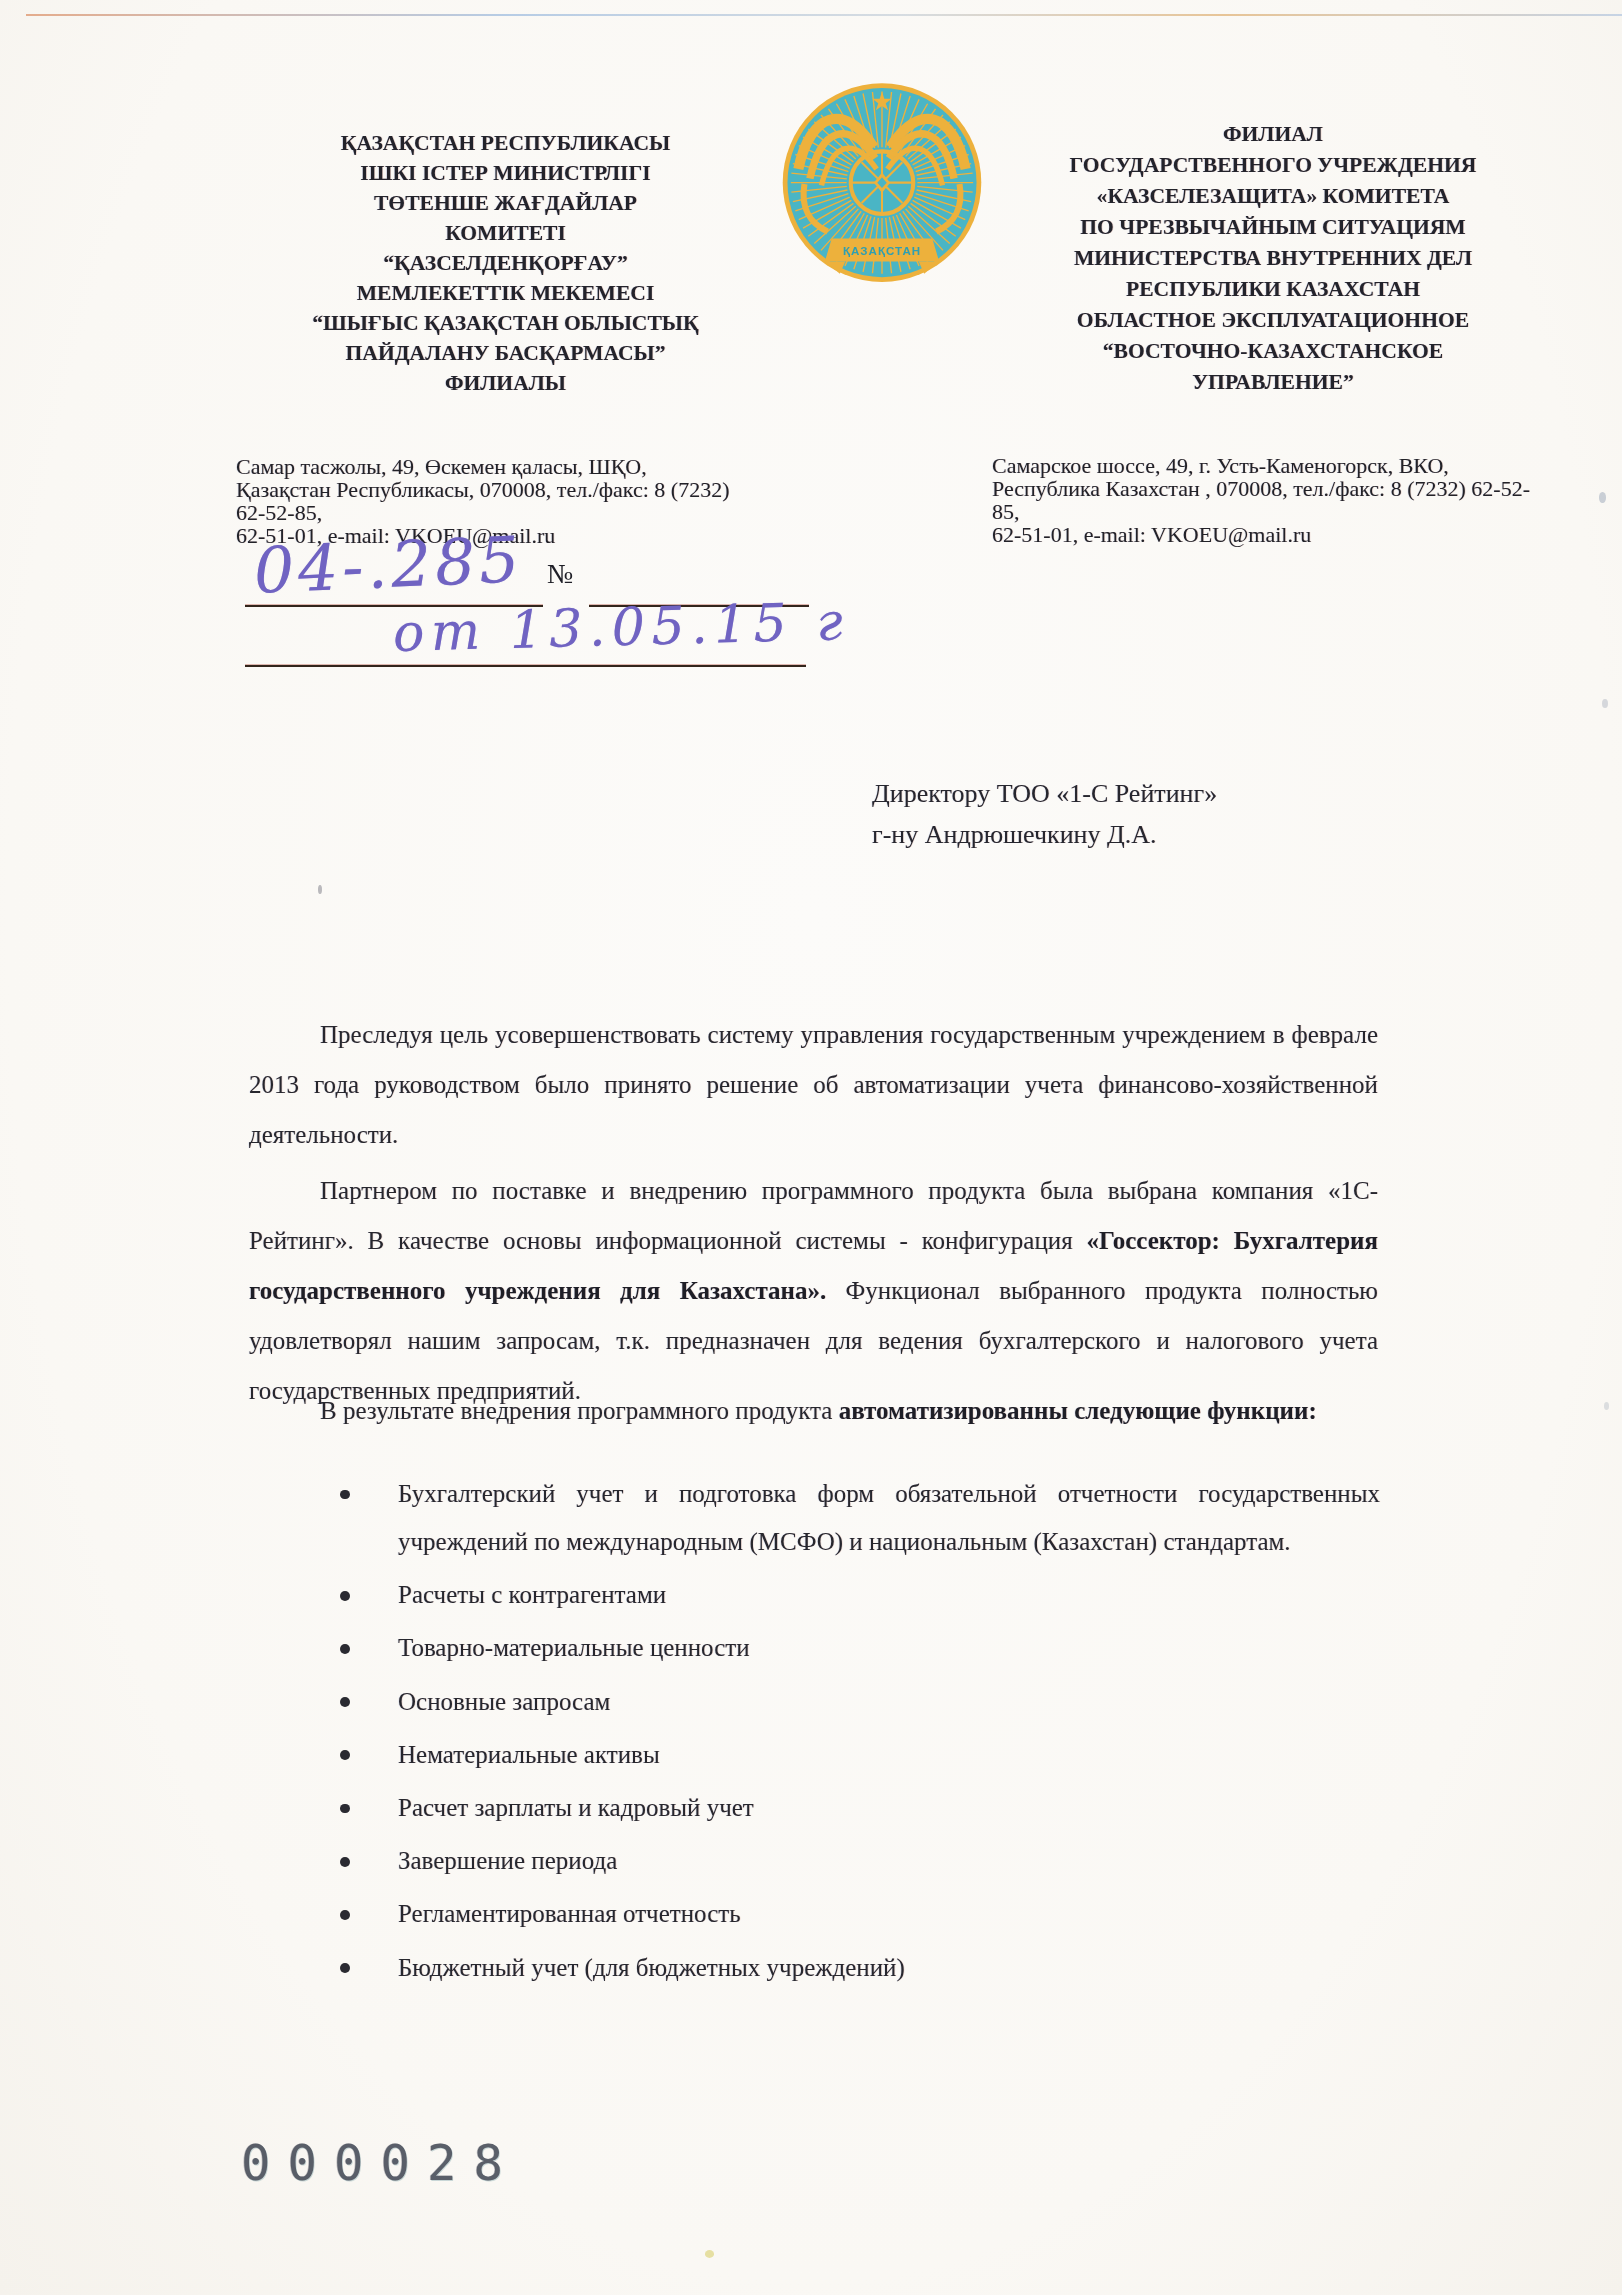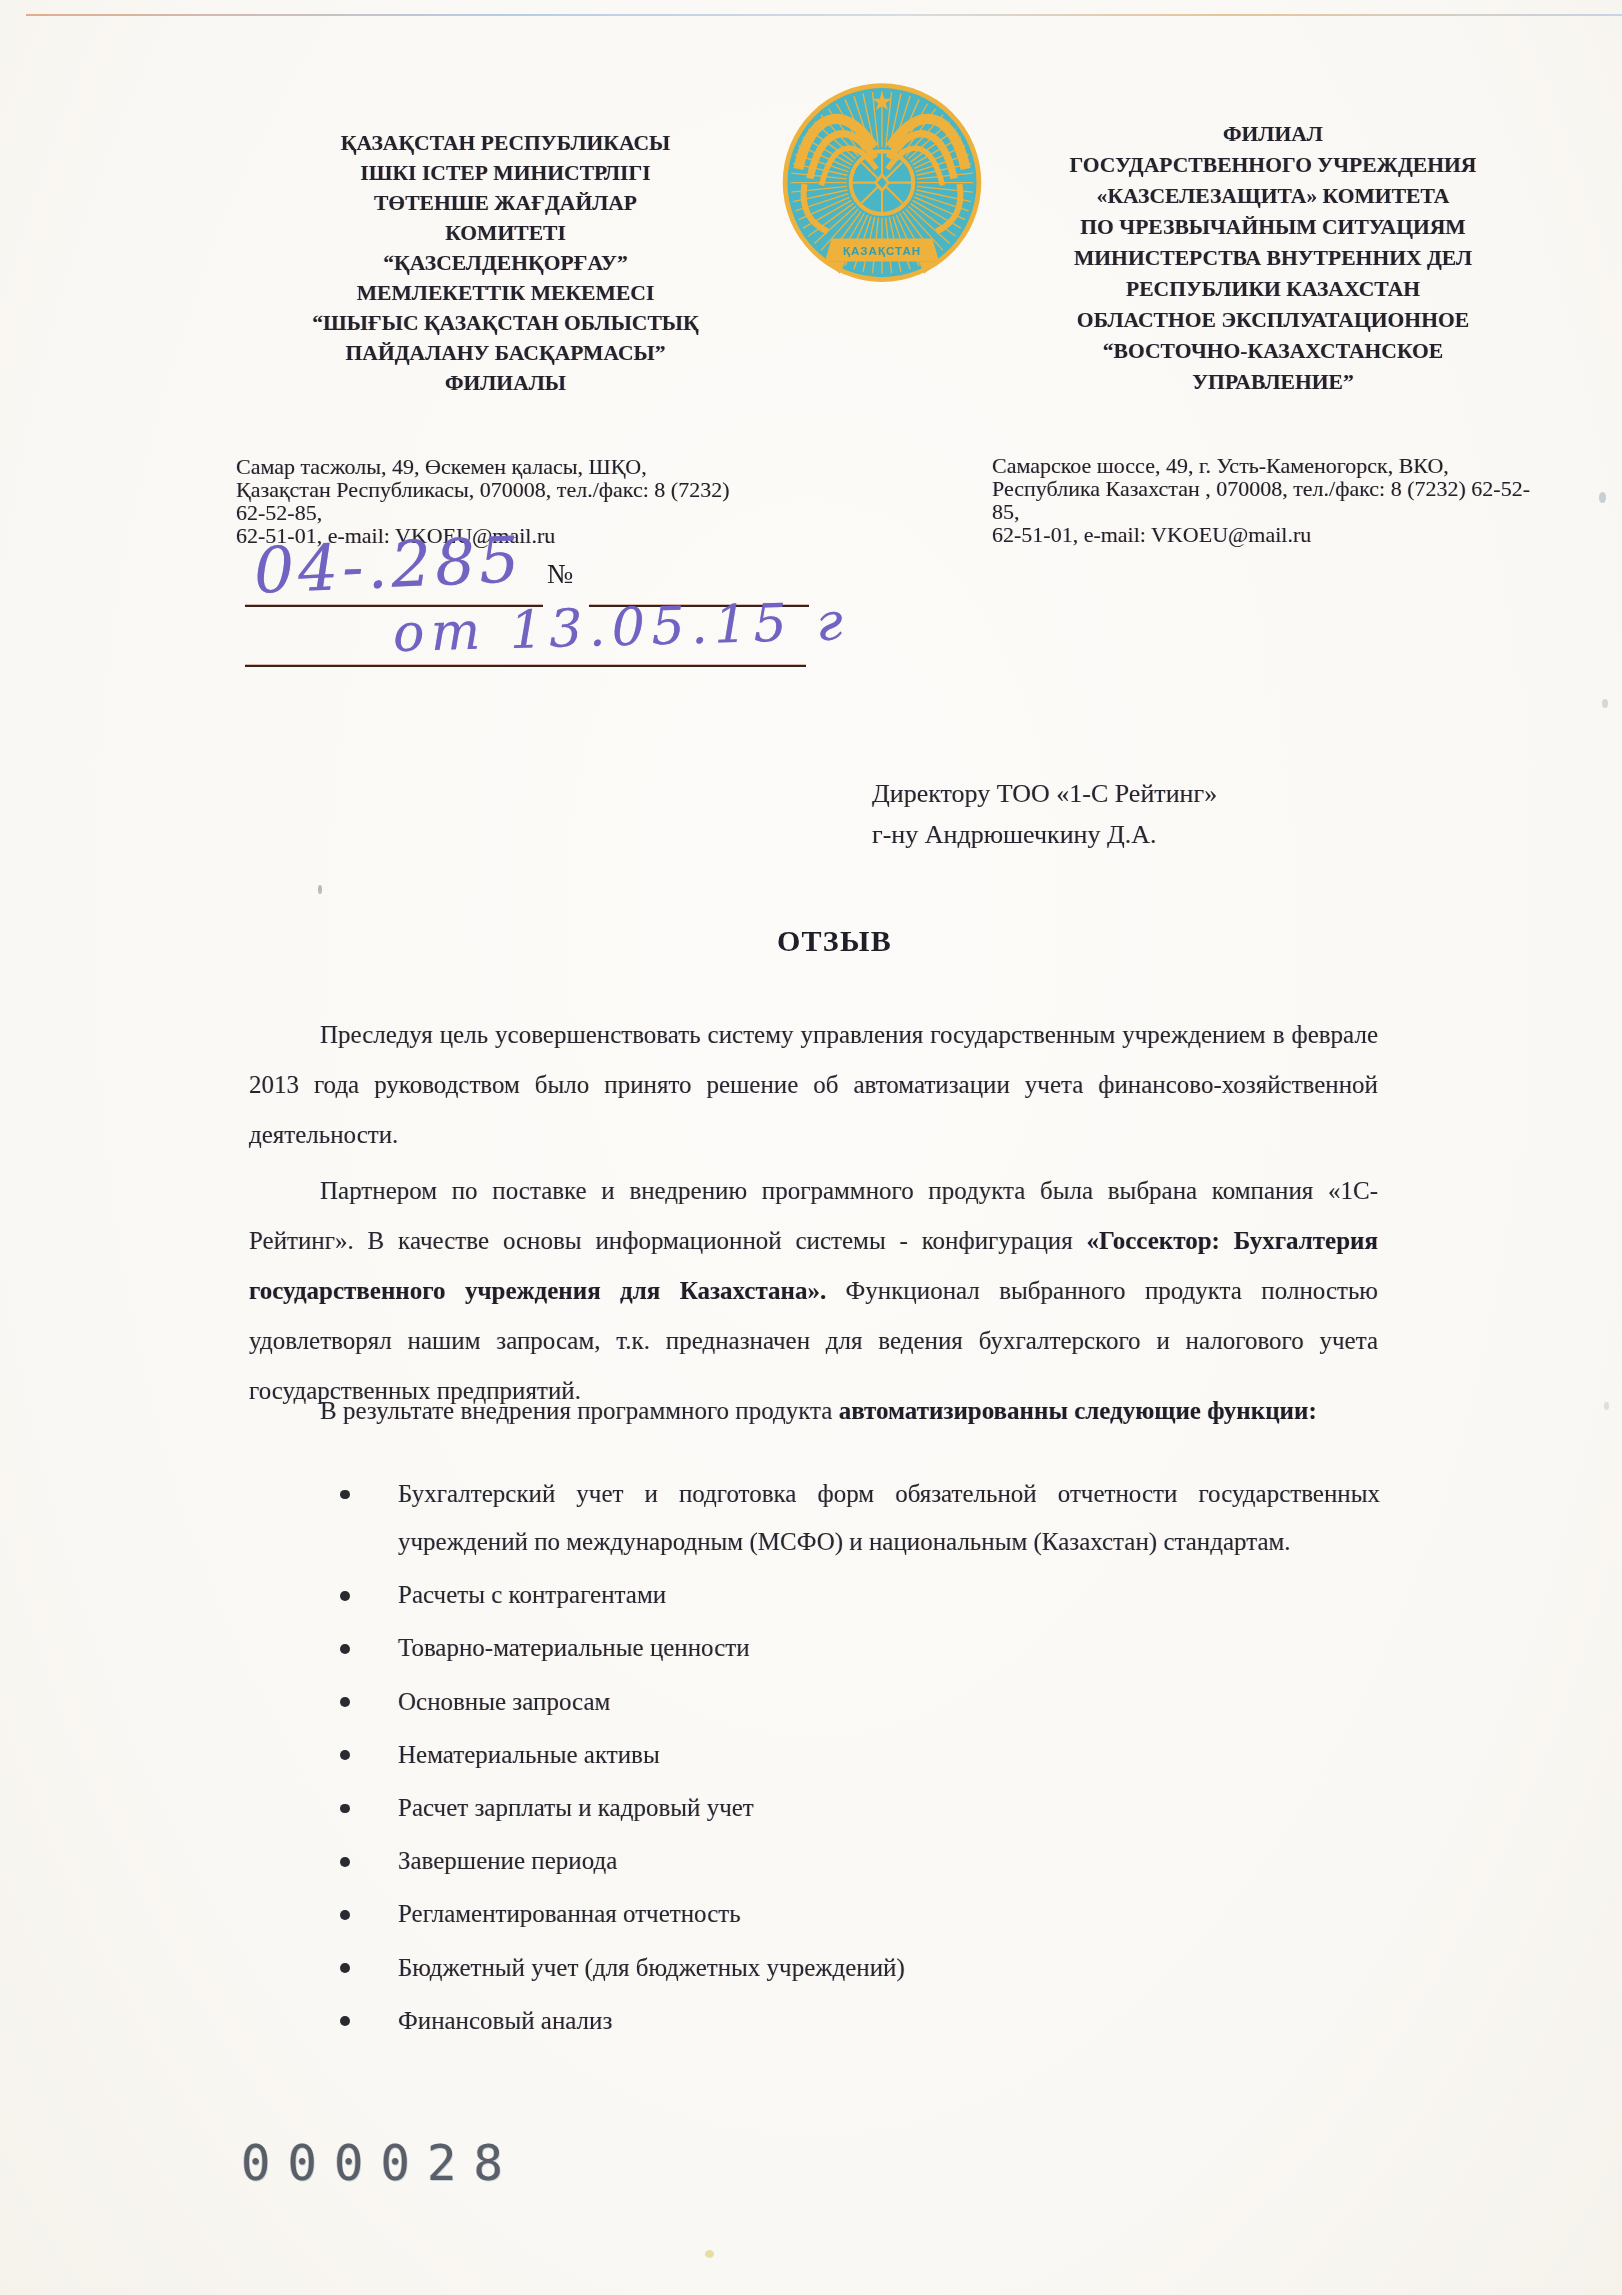--- a/index.html
+++ b/index.html
@@ -203,37 +203,35 @@
   <div class="no-sign">№</div>
   <div class="rule" style="left:589px;top:605px;width:220px;"></div>
   <div class="hw hw2">от  13.05.15 г</div>
   <div class="rule" style="left:245px;top:665px;width:561px;"></div>
 
   <div class="recipient">
     <div>Директору ТОО «1-С Рейтинг»</div>
     <div>г-ну Андрюшечкину Д.А.</div>
   </div>
 
-  <div class="doc-title">ОТЗЫВ</div>
 
   <p class="para p1">Преследуя цель усовершенствовать систему управления государственным учреждением в феврале 2013 года руководством было принято решение об автоматизации учета финансово-хозяйственной деятельности.</p>
   <p class="para p2"><span>Партнером по поставке и внедрению программного продукта была выбрана компания «1С-Рейтинг». В качестве основы информационной системы - конфигурация </span><b>«Госсектор: Бухгалтерия государственного учреждения для Казахстана».</b><span> Функционал выбранного продукта полностью удовлетворял нашим запросам, т.к. предназначен для ведения бухгалтерского и налогового учета государственных предприятий.</span></p>
   <p class="para p3"><span>В результате внедрения программного продукта </span><b>автоматизированны следующие функции</b><b>:</b></p>
 
   <ul class="bullets">
     <li><span class="dot"></span><span>Бухгалтерский учет и подготовка форм обязательной отчетности государственных учреждений по международным (МСФО) и национальным (Казахстан) стандартам.</span></li>
     <li><span class="dot"></span><span>Расчеты с контрагентами</span></li>
     <li><span class="dot"></span><span>Товарно-материальные ценности</span></li>
     <li><span class="dot"></span><span>Основные запросам</span></li>
     <li><span class="dot"></span><span>Нематериальные активы</span></li>
     <li><span class="dot"></span><span>Расчет зарплаты и кадровый учет</span></li>
     <li><span class="dot"></span><span>Завершение периода</span></li>
     <li><span class="dot"></span><span>Регламентированная отчетность</span></li>
     <li><span class="dot"></span><span>Бюджетный учет (для бюджетных учреждений)</span></li>
-    <li><span class="dot"></span><span>Финансовый анализ</span></li>
   </ul>
 
   <div class="stamp">000028</div>
 
   <div class="speck" style="left:1599px;top:492px;width:6.5px;height:10.5px;background:#9aa6b8;opacity:.5;"></div>
   <div class="speck" style="left:1602px;top:699px;width:5.9px;height:9.2px;background:#a8b0bc;opacity:.45;"></div>
   <div class="speck" style="left:1604px;top:1402px;width:5.2px;height:7.9px;background:#b0b6c0;opacity:.4;"></div>
   <div class="speck" style="left:705px;top:2250px;width:9.2px;height:7.9px;background:#d8cf6a;opacity:.6;"></div>
   <div class="speck" style="left:318px;top:885px;width:3.9px;height:9.2px;background:#7a7a84;opacity:.5;"></div>
 

